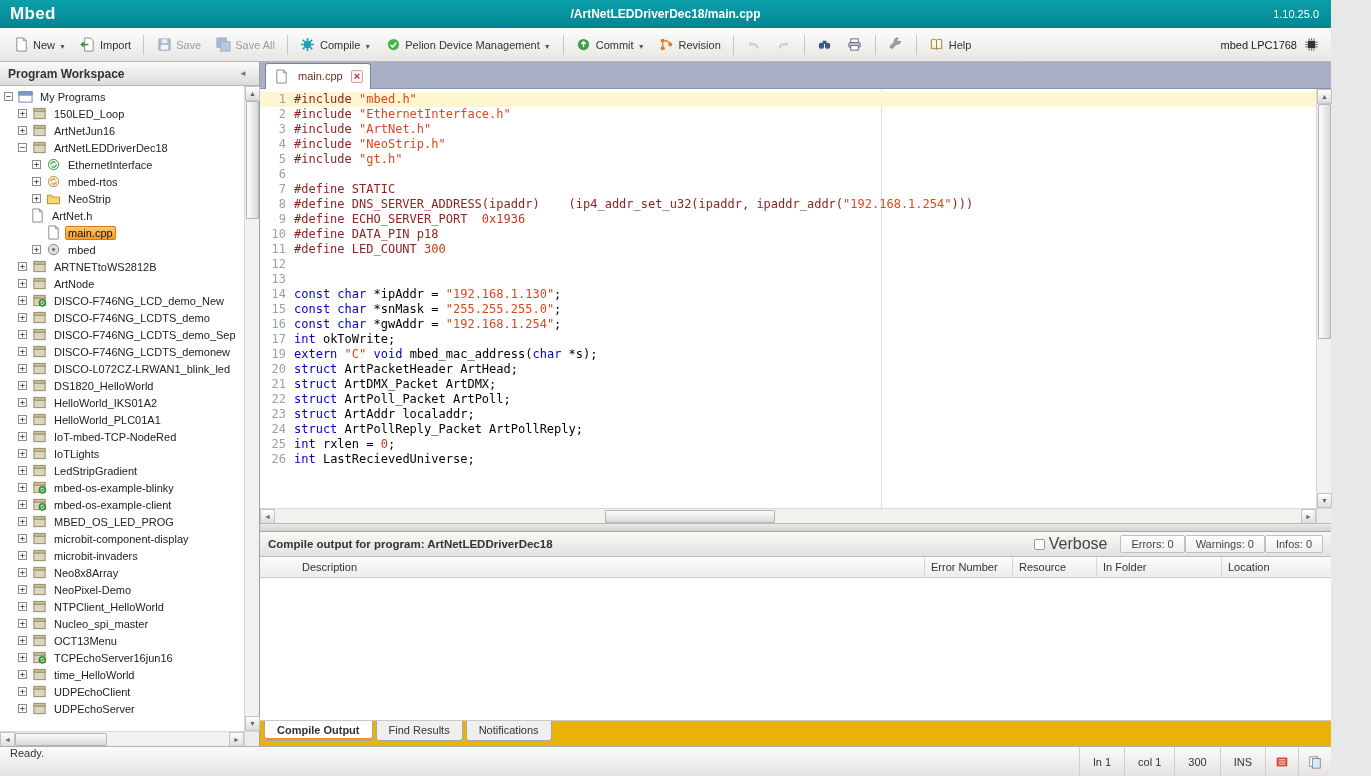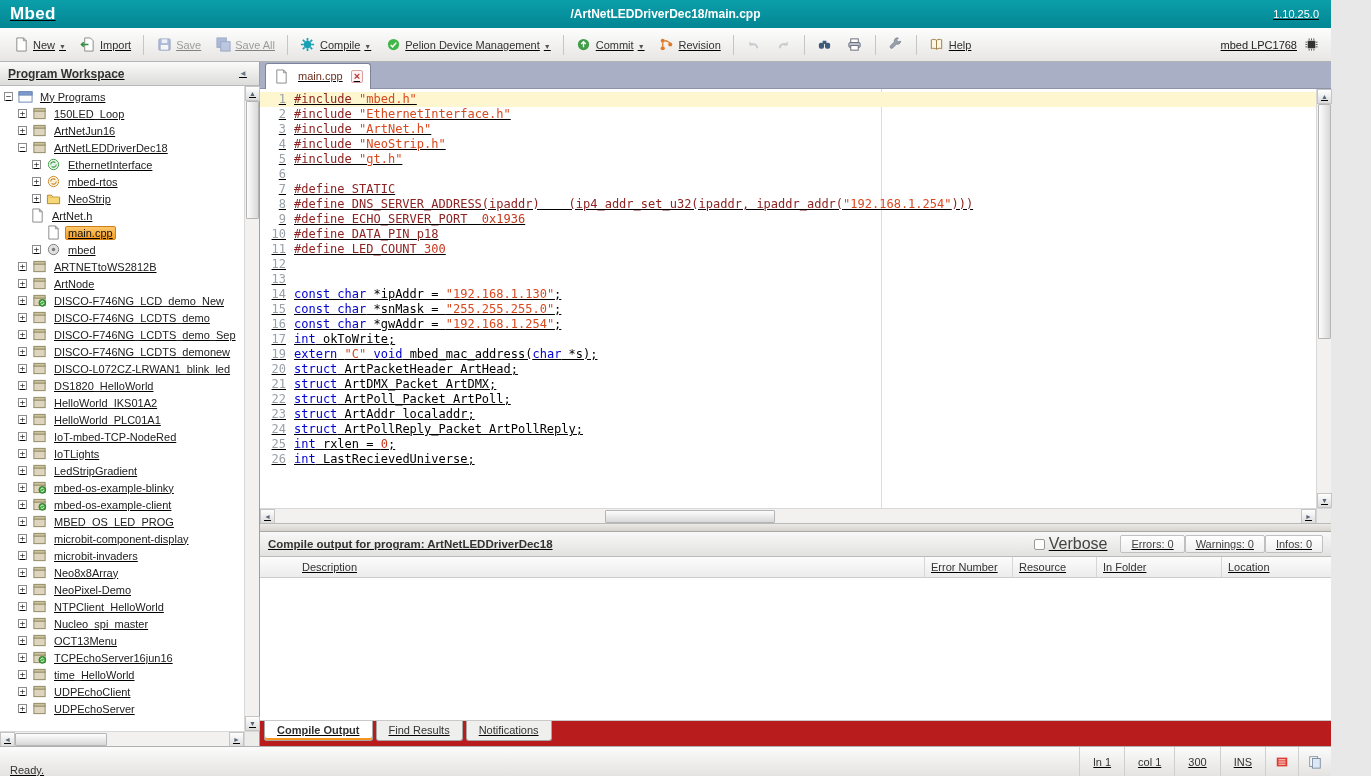--- a/index.html
+++ b/index.html
@@ -1,18 +1,18 @@
 <!DOCTYPE html>
 <html><head>
 <meta charset="utf-8">
 <style>
   * { box-sizing: border-box; margin: 0; padding: 0; }
   html,body { width:1371px; height:776px; overflow:hidden; }
   body { font-family:"Liberation Sans", sans-serif; background:#e8e8e8; font-size:12px; }
-  .app { width:1331px; height:776px; display:flex; flex-direction:column;text-decoration:underline; }
+  .app { width:1331px; height:776px; display:flex; flex-direction:column; }
 
   
   .header { height:28px; background:linear-gradient(#0aa0ac,#038脱a);
             background:linear-gradient(#0b9faa,#038693); color:#fff; display:flex; align-items:center; position:relative; flex:none; }
   .logo { font-size:17px; font-weight:bold; margin-left:10px; letter-spacing:.3px; z-index:2; }
   .header-path { position:absolute; left:0; right:0; text-align:center; font-weight:bold; font-size:12px; }
   .header-version { margin-left:auto; margin-right:12px; font-size:11px; z-index:2; }
 
   
   .toolbar { height:34px; background:linear-gradient(#fdfdfd,#e7e6e4); border-bottom:1px solid #b3b3b3;
@@ -97,29 +97,29 @@
              padding:2px 10px; border-radius:2px; white-space:nowrap; }
   .colheader { height:21px; flex:none; background:linear-gradient(#fcfcfc,#ececec); border-bottom:1px solid #ccc;
                display:flex; align-items:stretch; font-size:11px; color:#333; }
   .col { padding:0 6px; border-right:1px solid #d6d6d6; display:flex; align-items:center; white-space:nowrap; }
   .col-desc { flex:1; padding-left:42px; }
   .col-en   { width:88px;  flex:none; }
   .col-res  { width:84px;  flex:none; }
   .col-fold { width:125px; flex:none; }
   .col-loc  { width:109px; flex:none; border-right:none; }
   .output-body { flex:1; background:#fff; }
-  .output-tabs { height:26px; flex:none; background:#b91c1c; border-top:1px solid #c9c9c9;
+  .output-tabs { height:26px; flex:none; background:#eab308; border-top:1px solid #c9c9c9;
                  display:flex; align-items:flex-start; padding-left:4px; gap:3px; }
   .otab { border:1px solid #a7a7a7; border-top:none; background:#efefed; padding:3px 12px 4px; font-size:11px; color:#333;
           border-radius:0 0 3px 3px; }
   .otab.active { background:#fff; font-weight:bold; box-shadow:inset 0 -2px 0 #f7941e; }
 
   
   .statusbar { height:30px; flex:none; background:linear-gradient(#fbfbfb,#e4e3e1); border-top:1px solid #b0b0b0;
-               display:flex; align-items:flex-end; font-size:11px; color:#333; padding-left:10px; }
+               display:flex; align-items:flex-start; font-size:11px; color:#333; padding-left:10px; }
   .status-right { margin-left:auto; display:flex; align-items:stretch; height:100%; }
   .stat { display:flex; align-items:center; padding:0 13px; border-left:1px solid #cfcfcf; white-space:nowrap; }
   .stat-icon { display:flex; align-items:center; padding:0 9px; border-left:1px solid #cfcfcf; }
 </style>
 </head>
 <body>
 
 <div class="app">
 
   <div class="header">

